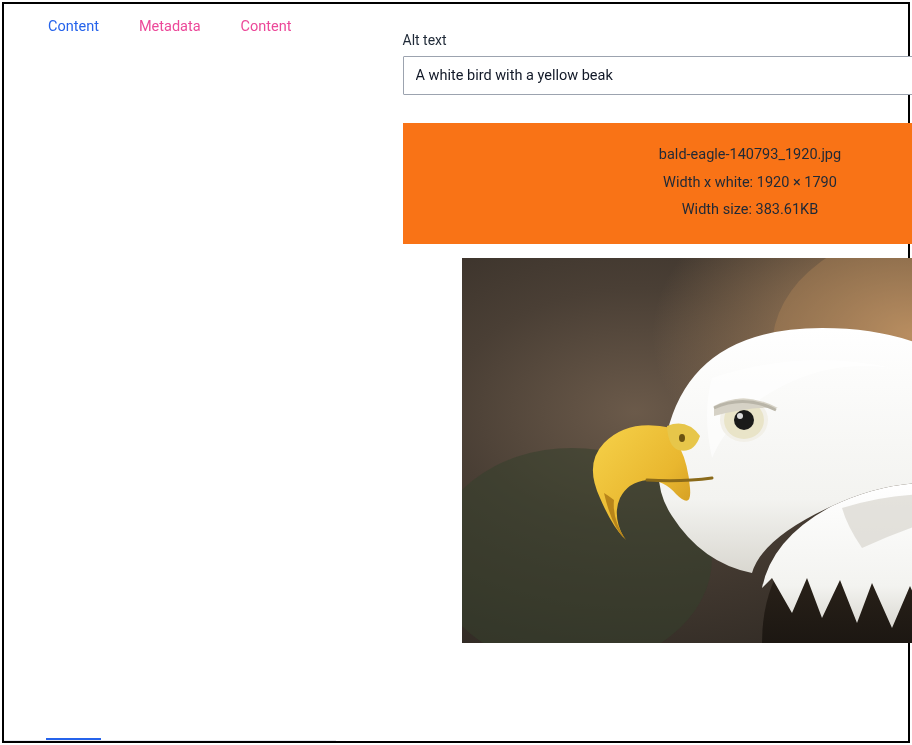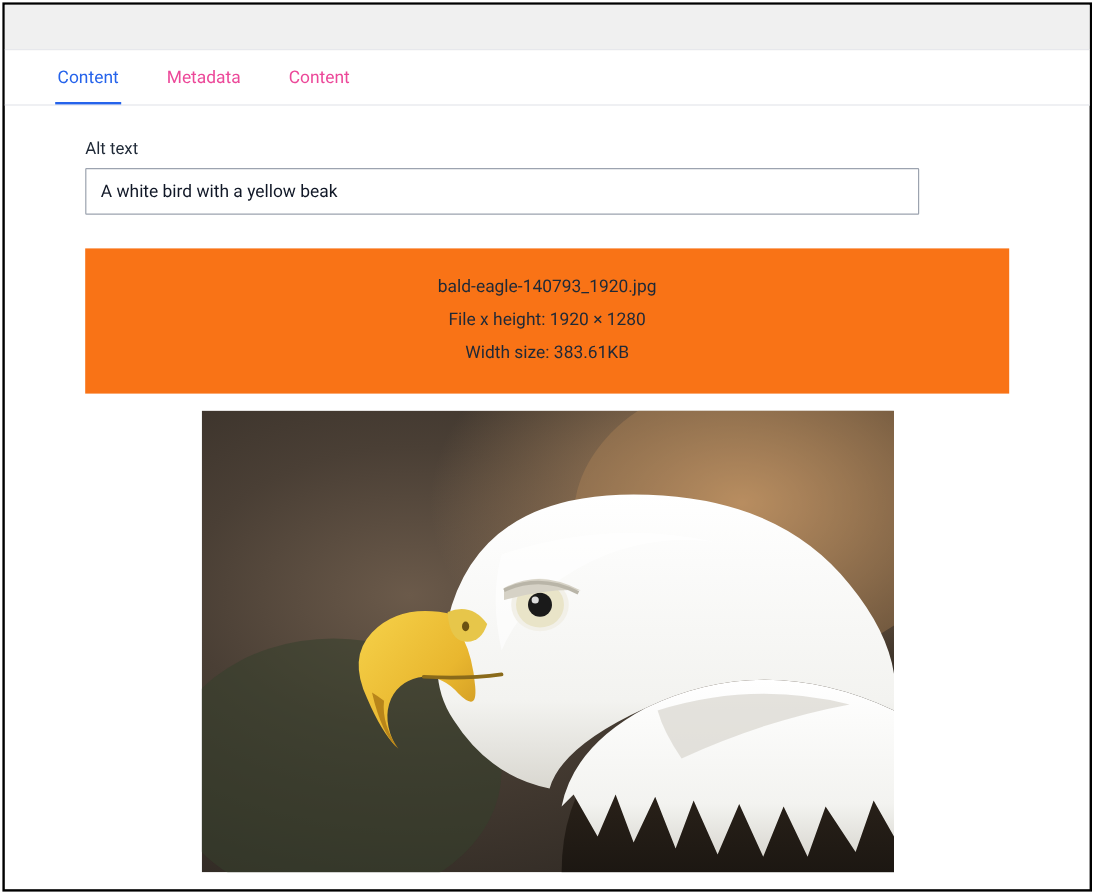--- a/index.html
+++ b/index.html
@@ -11,21 +11,20 @@
       height: 745px;
       overflow: hidden;
     }
     .frame {
       border: 2px solid #000;
       width: 908px;
       height: 741px;
       margin: 2px;
       background: #fff;
       display: flex;
-      flex-direction: column;
     }
     .topbar {
       height: 38px;
       background: #f0f0f0;
       border-bottom: 1px solid #e5e7eb;
     }
     .tabs {
       display: flex;
       gap: 36px;
       padding: 0 42px;
@@ -106,22 +105,22 @@
     <div class="tab">Content</div>
   </div>
 
   <div class="content-area">
     <div class="field-label">Alt text</div>
     <input type="text" class="text-input" value="A white bird with a yellow beak" style="">
 
     <div class="info-panel">
       <span class="info-line info-filename">bald-eagle-140793_1920.jpg</span>
       <span class="info-line">
-        <span class="info-key">File x height:</span>
-        <span>1920 × 1280</span>
+        <span class="info-key">Width x white:</span>
+        <span>1920 × 1790</span>
       </span>
       <span class="info-line">
         <span class="info-key">Width size:</span>
         <span>383.61KB</span>
       </span>
     </div>
 
     <div class="preview-wrap">
       <div class="preview">
         <svg viewBox="0 0 577 385" preserveAspectRatio="xMidYMid slice">

